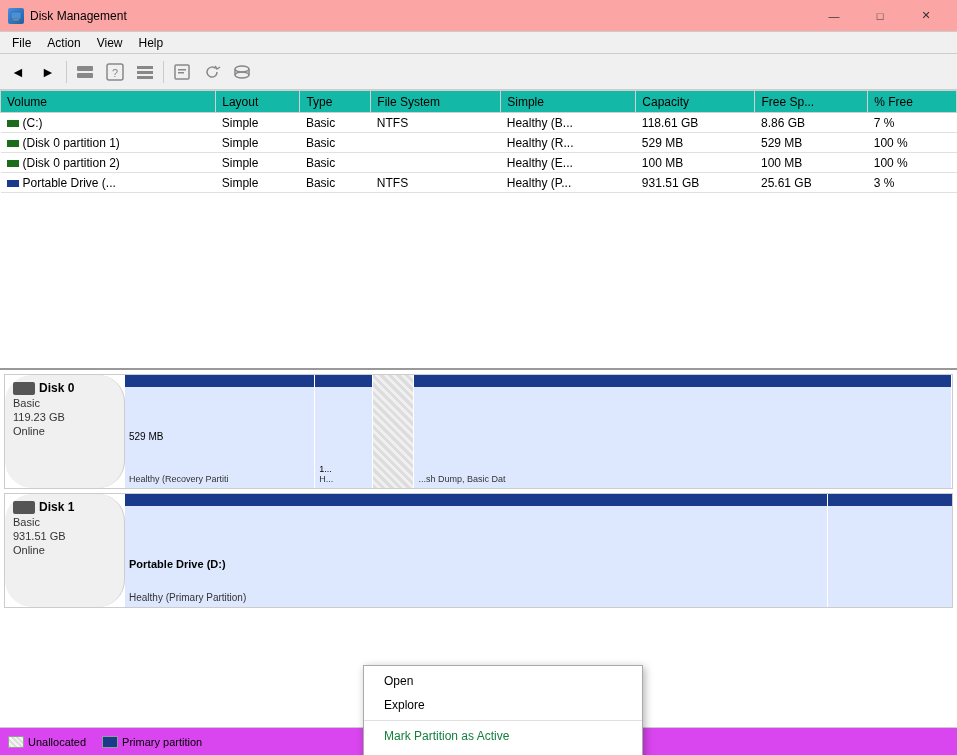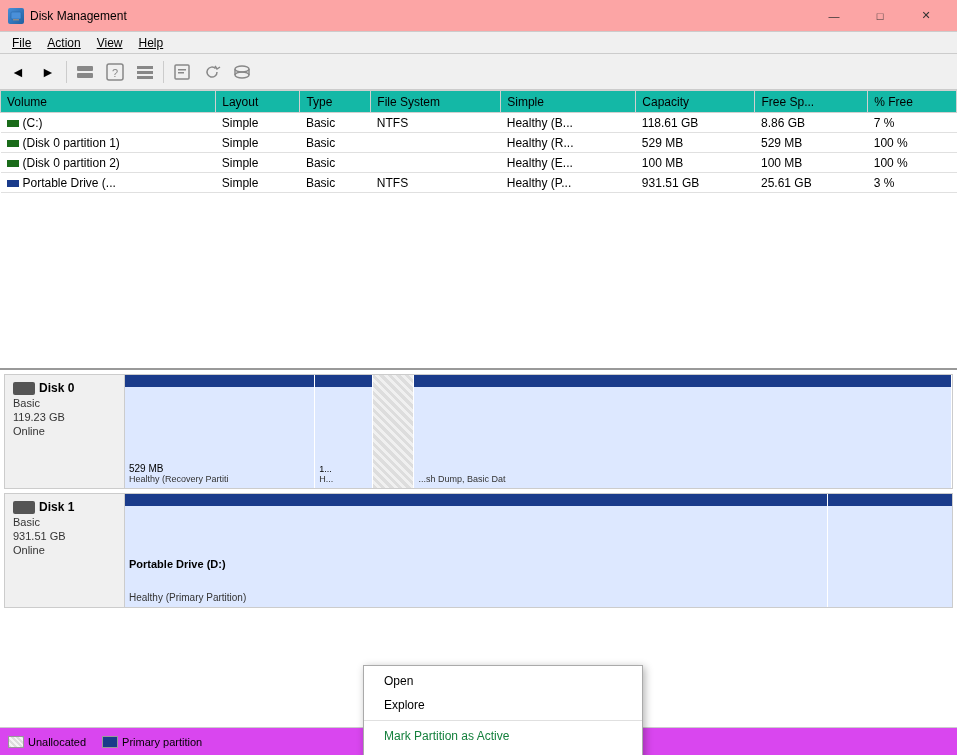--- a/index.html
+++ b/index.html
@@ -66,21 +66,20 @@
       border-bottom: 1px solid #ccc;
     }
     .menu-item {
       padding: 2px 8px;
       cursor: pointer;
       font-size: 12px;
       color: #000;
       height: 22px;
       display: flex;
       align-items: center;
-      text-decoration: underline;
     }
 
     
     .toolbar {
       background: #f0f0f0;
       height: 36px;
       display: flex;
       align-items: center;
       padding: 0 4px;
       border-bottom: 1px solid #ccc;
@@ -162,20 +161,21 @@
       border: 1px solid #ccc;
     }
     .disk-label {
       width: 120px;
       background: #f0f0f0;
       border-right: 1px solid #ccc;
       padding: 6px 8px;
       display: flex;
       flex-direction: column;
       justify-content: flex-start;
+      border-radius: 27px;
     }
     .disk-label-name {
       font-weight: bold;
       font-size: 12px;
       display: flex;
       align-items: center;
       gap: 4px;
     }
     .disk-label-info {
       font-size: 11px;
@@ -438,21 +438,21 @@
         <div class="disk-label-info">Basic</div>
         <div class="disk-label-info">119.23 GB</div>
         <div class="disk-label-info">Online</div>
       </div>
       <div class="disk-partitions">
 
         <div class="partition partition-blue" style="width:23%; min-width:0;">
           <div class="partition-top-bar partition-top-blue"></div>
           <div class="partition-label">
             <div style="font-size:10px;">529 MB</div>
-            <div style="font-size:9px; color:#333;">Healthy (Recovery Partiti</div>
+            <div style="font-size:9px; color:#333;margin-top:32px;">Healthy (Recovery Partiti</div>
           </div>
         </div>
 
         <div class="partition partition-blue" style="width:7%; min-width:0;">
           <div class="partition-top-bar partition-top-blue"></div>
           <div class="partition-label">
             <div style="font-size:9px;">1...</div>
             <div style="font-size:9px; color:#333;">H...</div>
           </div>
         </div>

